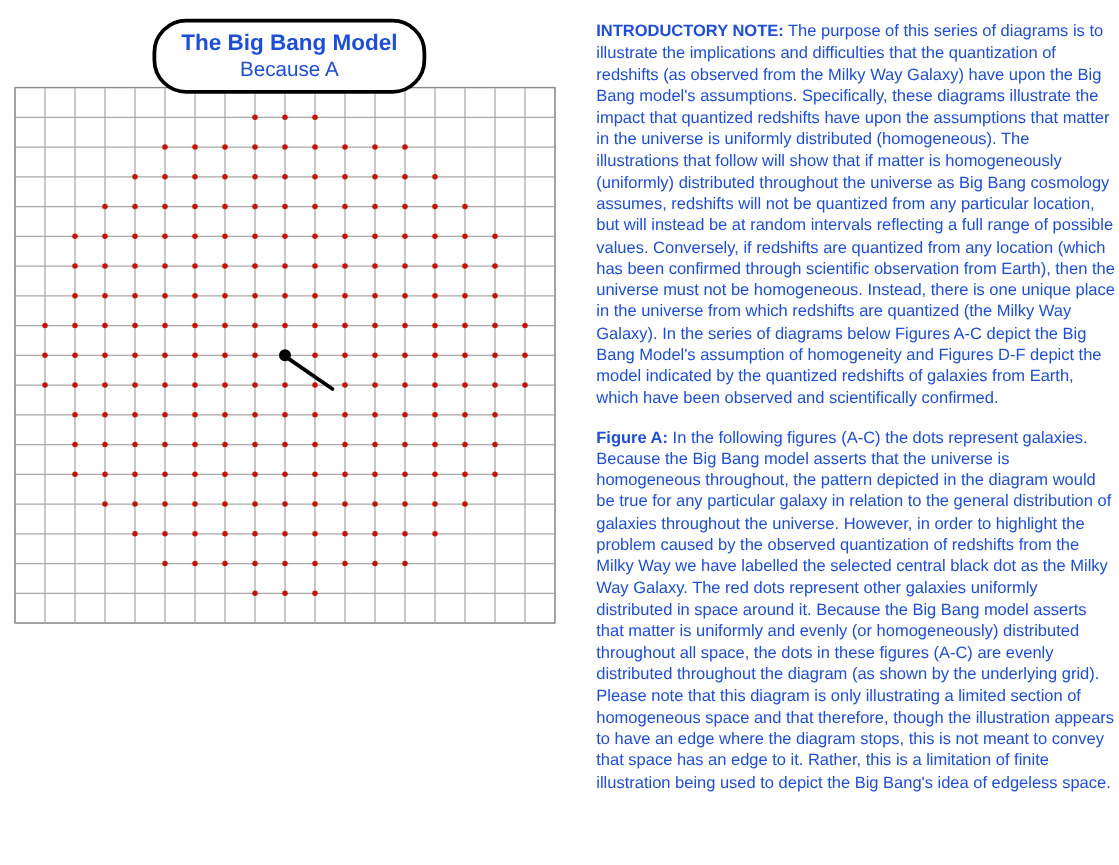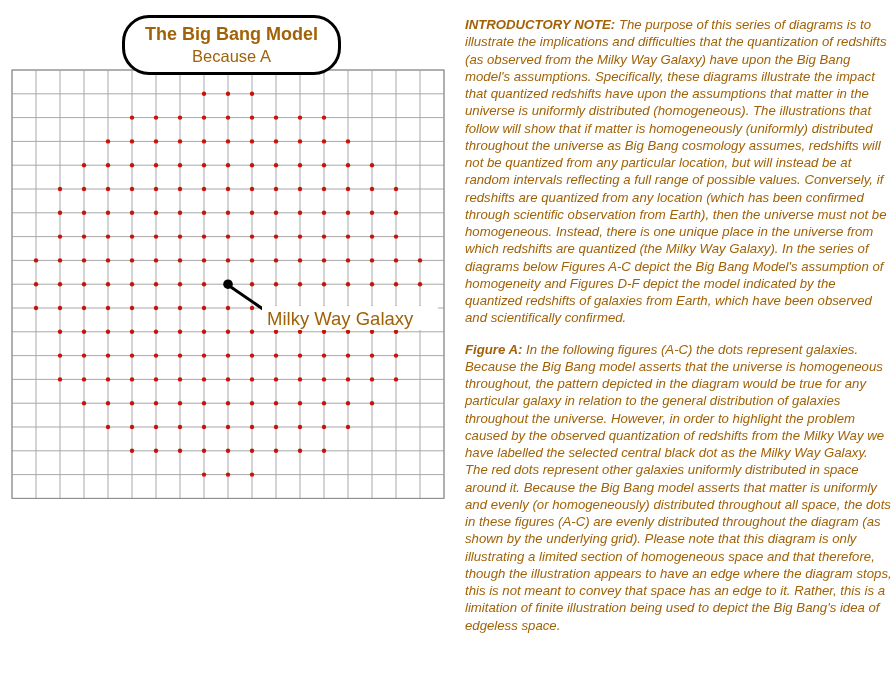--- a/index.html
+++ b/index.html
@@ -2,21 +2,21 @@
 <html><head>
 <meta charset="utf-8">
 <style>
   html, body { margin: 0; padding: 0; background: #ffffff; }
   .screen {
     position: relative;
     width: 895px;
     height: 692px;
     background: #ffffff;
     font-family: "Liberation Sans", sans-serif;
-    color: #a16207;
+    color: #1d4ed8;
     overflow: hidden;
   }
   #diagram-svg { position: absolute; left: 0; top: 0; }
   .title-box {
     position: absolute;
     left: 122px;
     top: 15px;
     width: 219px;
     height: 60px;
     box-sizing: border-box;
@@ -47,21 +47,21 @@
     z-index: 2;
   }
   .text-panel {
     position: absolute;
     left: 461px;
     top: 16px;
     width: 432px;
     font-size: 13.2px;
     line-height: 17.25px;
   }
-  .text-panel p { margin: 0 0 14px 4px; font-style: italic; }
+  .text-panel p { margin: 0 0 14px 16px; }
   .lead { font-weight: bold; }
 </style>
 </head>
 <body>
 
 <div class="screen">
 
   <svg id="diagram-svg" width="456" height="692" viewBox="0 0 456 692">
       <g>
         <line x1="12" y1="70" x2="12" y2="498.40000000000003" stroke="#a9a9a9" stroke-width="1"></line>
@@ -320,20 +320,19 @@
       </g>
       <line x1="230.5" y1="286.70000000000005" x2="266" y2="311.20000000000005" stroke="#000000" stroke-width="3" stroke-linecap="round"></line>
       <circle cx="228" cy="284.20000000000005" r="4.8" fill="#000000"></circle>
     </svg>
 
   <div class="title-box">
     <div class="title-main">The Big Bang Model</div>
     <div class="title-sub">Because A</div>
   </div>
 
-  <div class="mw-label">Milky Way Galaxy</div>
 
   <div class="text-panel">
     <p><span class="lead">INTRODUCTORY NOTE:</span> <span>The purpose of this series of diagrams is to illustrate the implications and difficulties that the quantization of redshifts (as observed from the Milky Way Galaxy) have upon the Big Bang model's assumptions. Specifically, these diagrams illustrate the impact that quantized redshifts have upon the assumptions that matter in the universe is uniformly distributed (homogeneous). The illustrations that follow will show that if matter is homogeneously (uniformly) distributed throughout the universe as Big Bang cosmology assumes, redshifts will not be quantized from any particular location, but will instead be at random intervals reflecting a full range of possible values. Conversely, if redshifts are quantized from any location (which has been confirmed through scientific observation from Earth), then the universe must not be homogeneous. Instead, there is one unique place in the universe from which redshifts are quantized (the Milky Way Galaxy). In the series of diagrams below Figures A-C depict the Big Bang Model's assumption of homogeneity and Figures D-F depict the model indicated by the quantized redshifts of galaxies from Earth, which have been observed and scientifically confirmed.</span></p>
     <p><span class="lead">Figure A:</span> <span>In the following figures (A-C) the dots represent galaxies. Because the Big Bang model asserts that the universe is homogeneous throughout, the pattern depicted in the diagram would be true for any particular galaxy in relation to the general distribution of galaxies throughout the universe. However, in order to highlight the problem caused by the observed quantization of redshifts from the Milky Way we have labelled the selected central black dot as the Milky Way Galaxy. The red dots represent other galaxies uniformly distributed in space around it. Because the Big Bang model asserts that matter is uniformly and evenly (or homogeneously) distributed throughout all space, the dots in these figures (A-C) are evenly distributed throughout the diagram (as shown by the underlying grid). Please note that this diagram is only illustrating a limited section of homogeneous space and that therefore, though the illustration appears to have an edge where the diagram stops, this is not meant to convey that space has an edge to it. Rather, this is a limitation of finite illustration being used to depict the Big Bang's idea of edgeless space.</span></p>
   </div>
 
 </div>
 
 </body></html>

